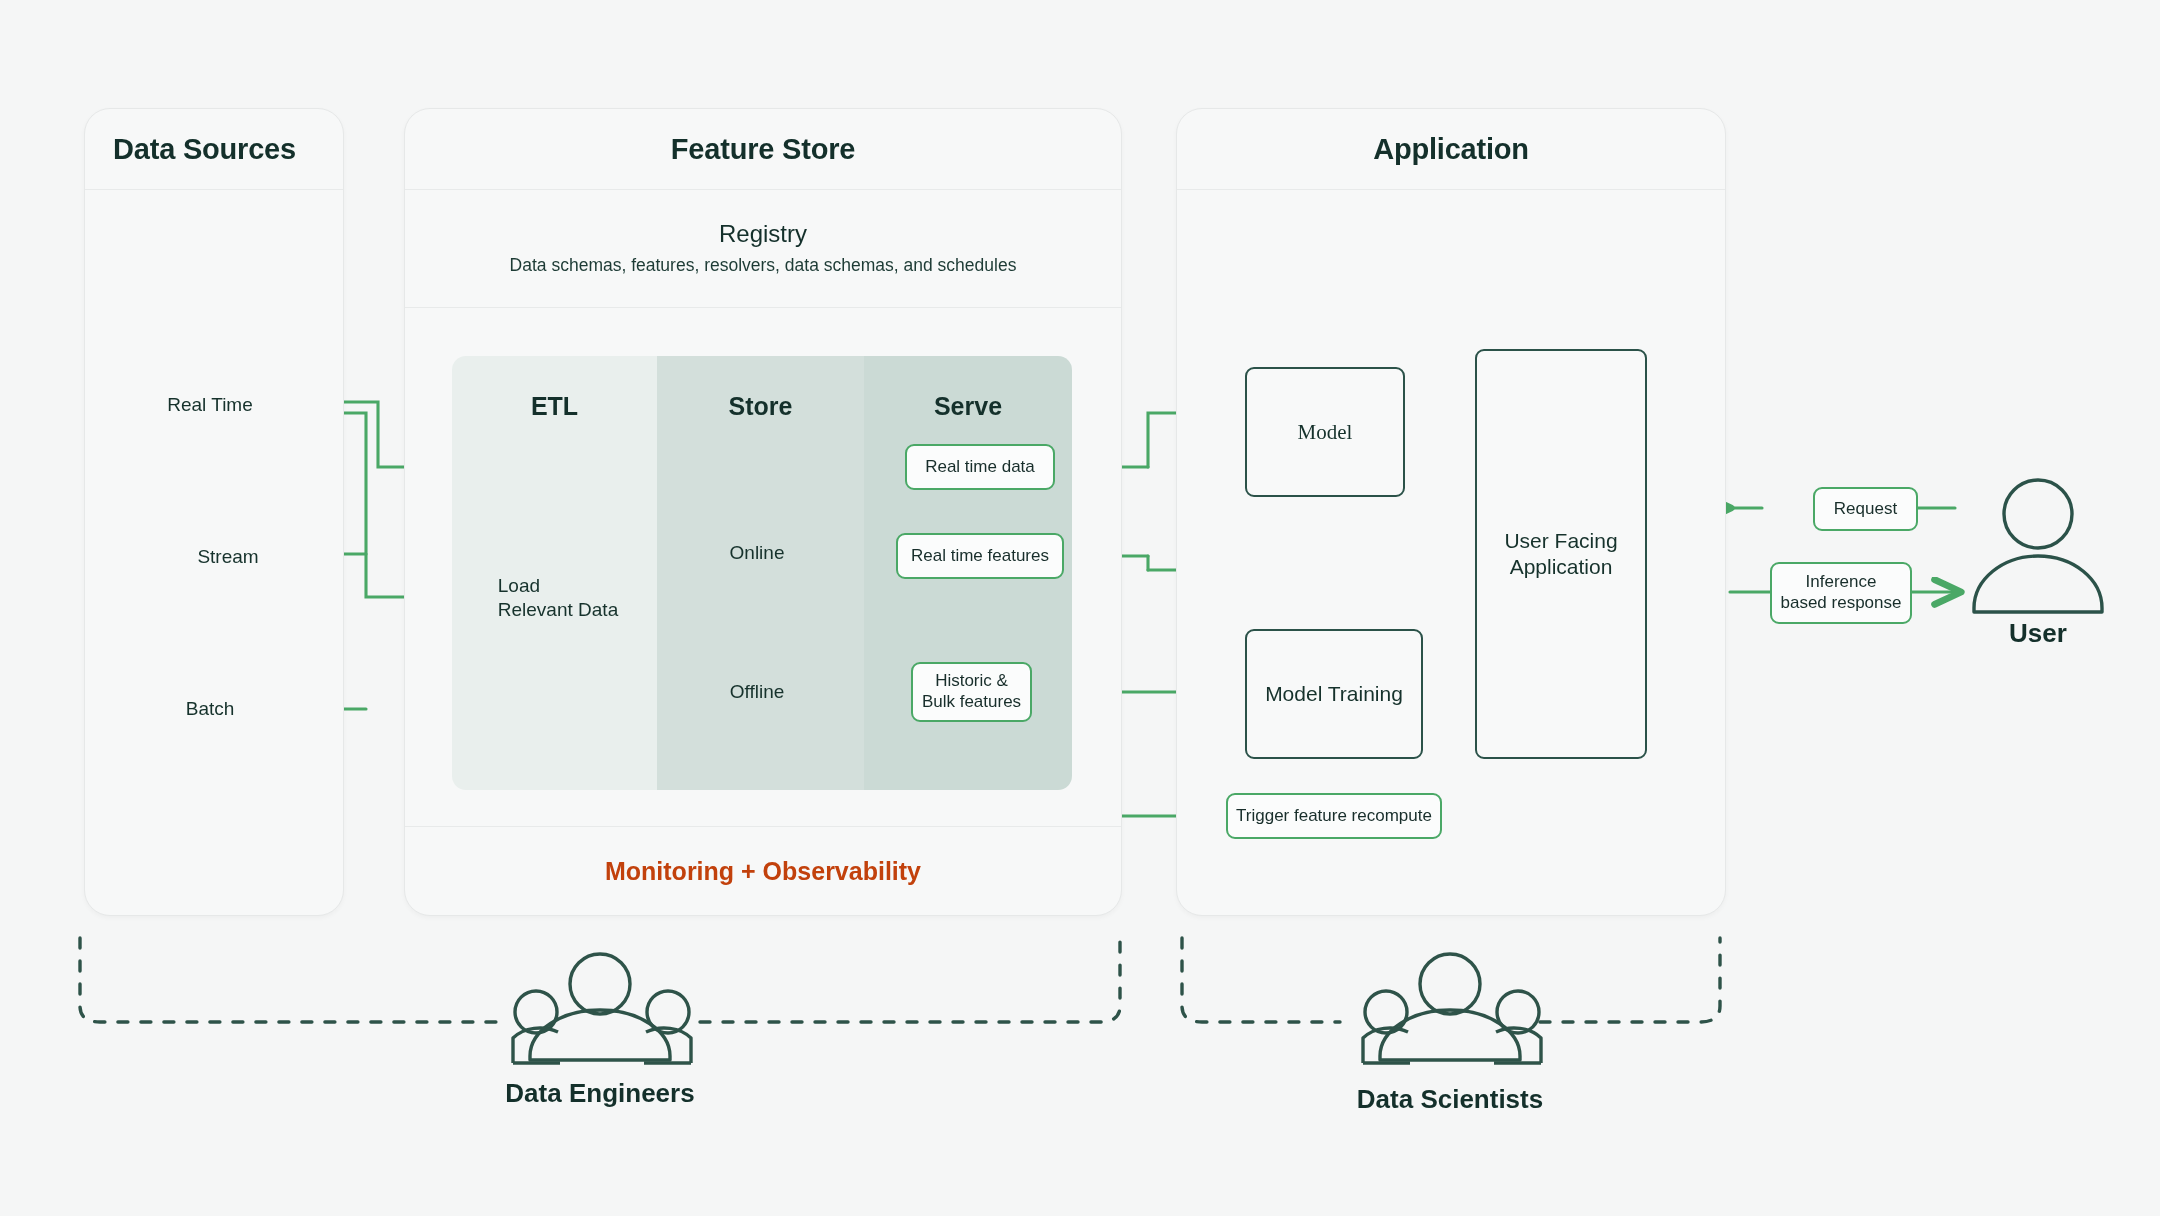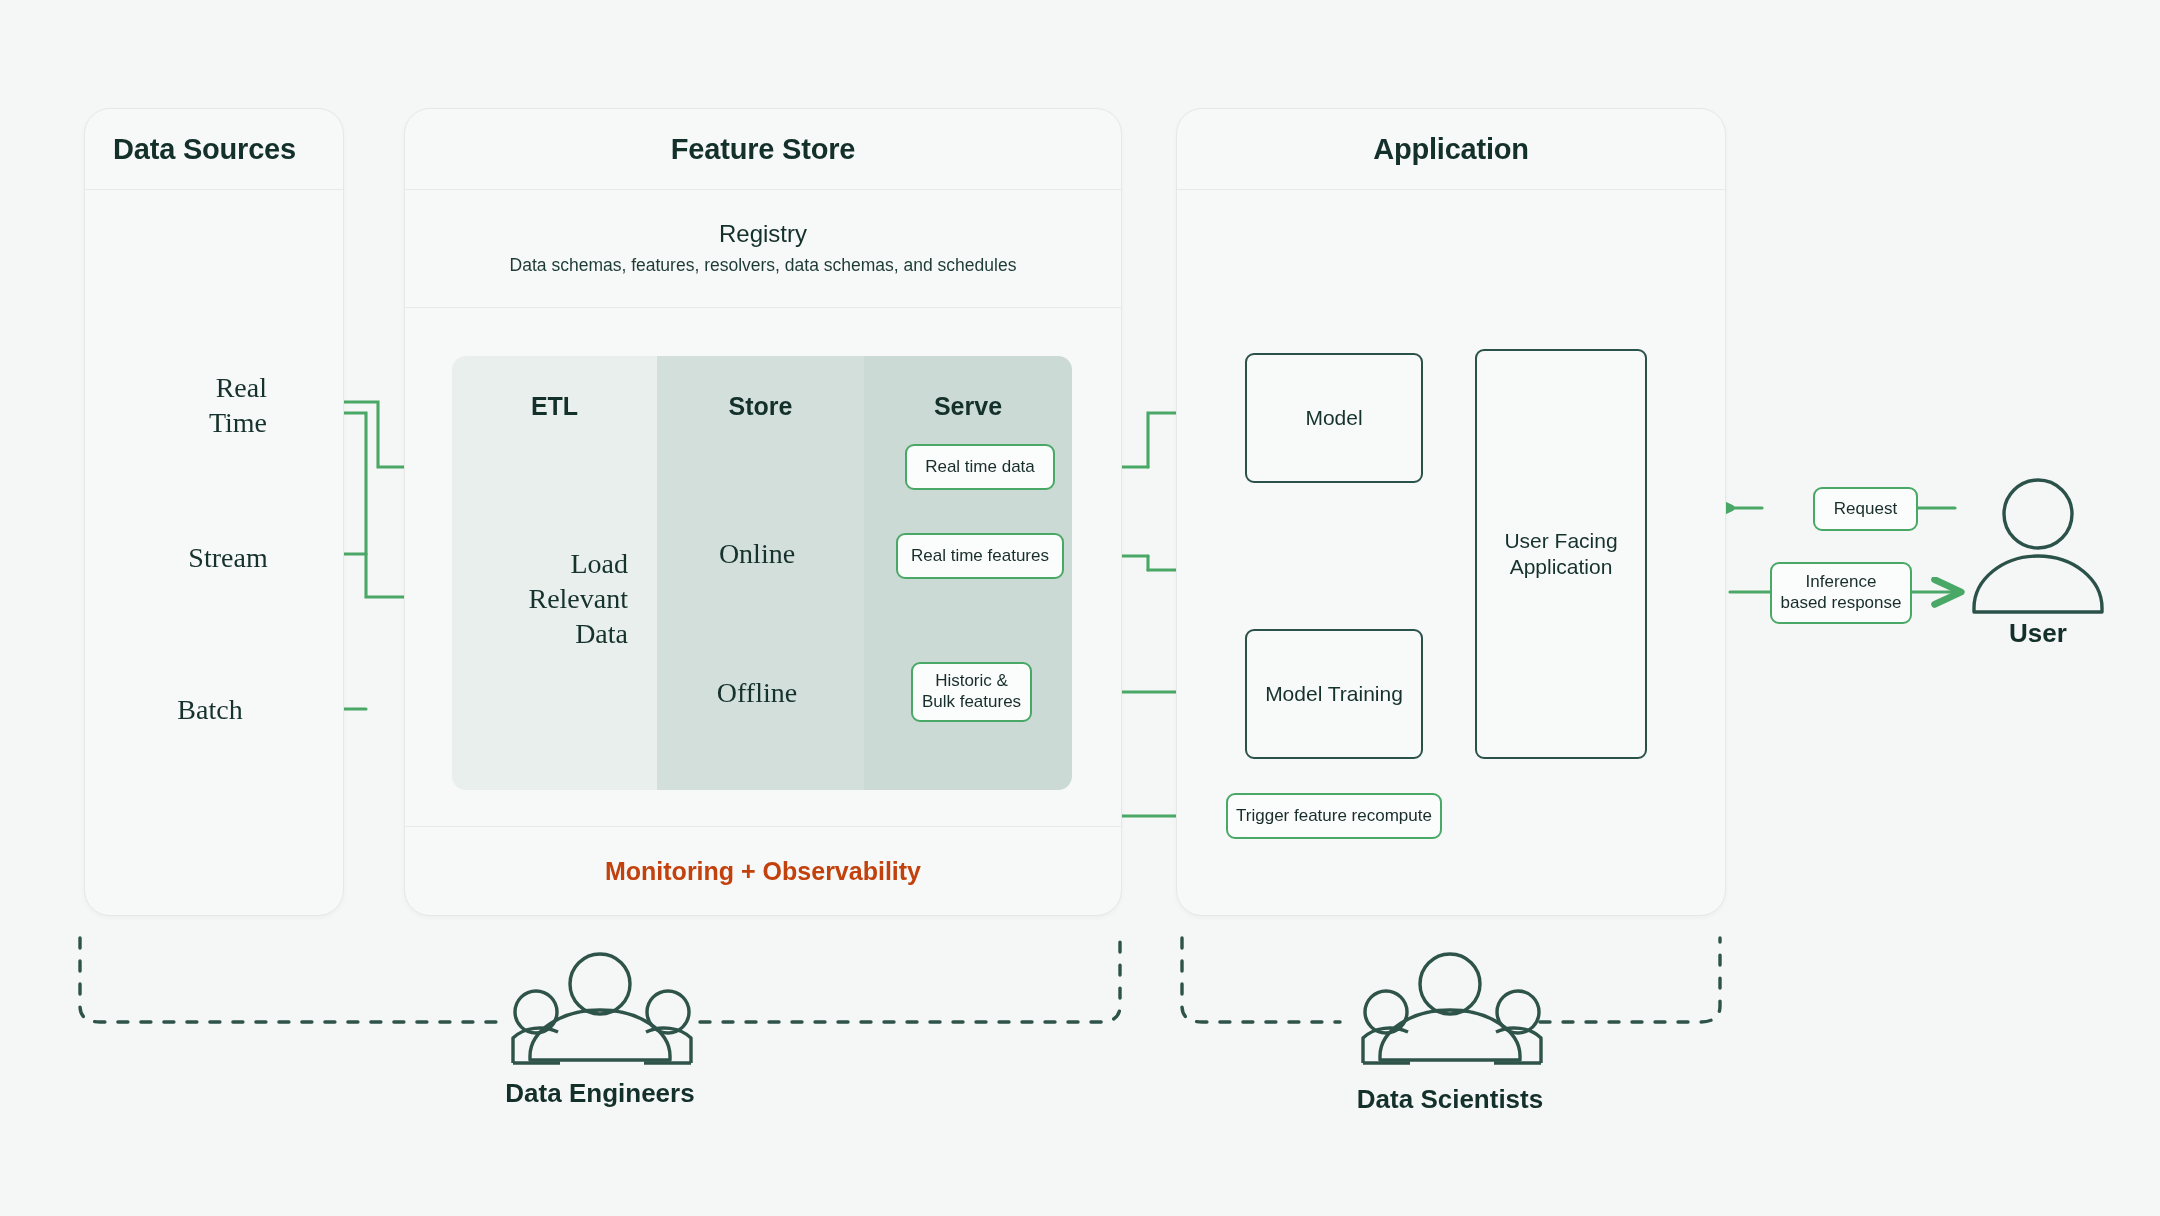--- a/index.html
+++ b/index.html
@@ -80,23 +80,22 @@
     color:#16322c;
     font-size:21px;line-height:1.25;
     box-sizing:border-box;
   }
   .persona-label{font-size:26px;font-weight:bold;color:#14302b;margin-top:6px;}
   .user-label{font-size:26px;font-weight:bold;color:#14302b;text-align:center;}
 
   .shape-label{
     position:absolute;
     display:flex;align-items:center;justify-content:center;
-    text-align:right;color:#16322c;font-size:28px;line-height:1.25;
+    text-align:left;color:#16322c;font-size:19px;line-height:1.25;
     pointer-events:none;
-    font-family:Liberation Serif, serif;
   }
 </style>
 </head>
 <body>
 
 <div id="stage">
 
   <svg id="scene" viewBox="0 0 2160 1216">
     <defs>
       <marker id="ah" markerWidth="12" markerHeight="12" refX="9.2" refY="5" orient="auto">
@@ -270,21 +269,21 @@
     <span>Real time data</span>
   </div>
   <div class="glabel" style="left:896px;top:533px;width:168px;height:46px;">
     <span>Real time features</span>
   </div>
   <div class="glabel" style="left:911px;top:662px;width:121px;height:60px;white-space:pre-line;">
     <span>Historic &amp;
 Bulk features</span>
   </div>
 
-  <div class="nodebox" style="left:1245px;top:353px;width:178px;height:130px;">
+  <div class="nodebox" style="left:1245px;top:367px;width:160px;height:130px;font-family:Liberation Serif, serif;">
     <span>Model</span>
   </div>
   <div class="nodebox" style="left:1245px;top:629px;width:178px;height:130px;">
     <span>Model Training</span>
   </div>
   <div class="nodebox" style="left:1475px;top:349px;width:172px;height:410px;white-space:pre-line;">
     <span>User Facing
 Application</span>
   </div>
 

